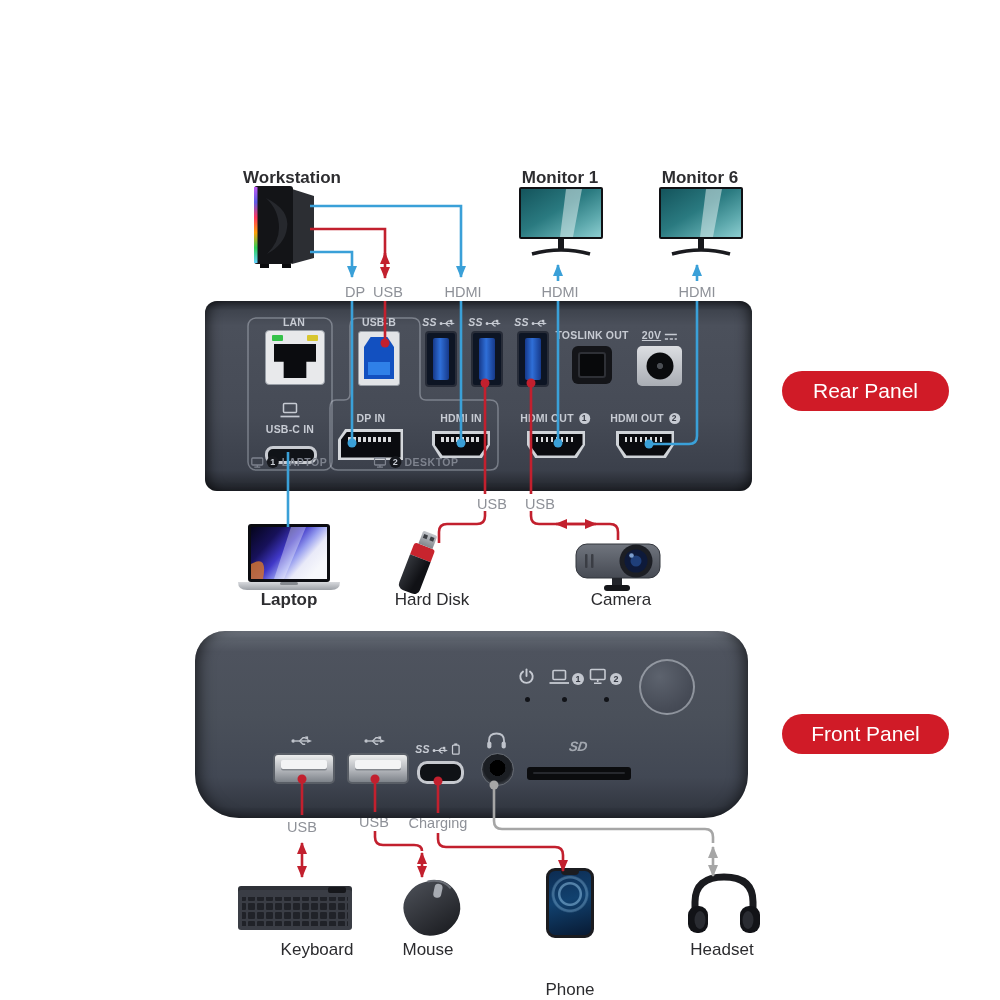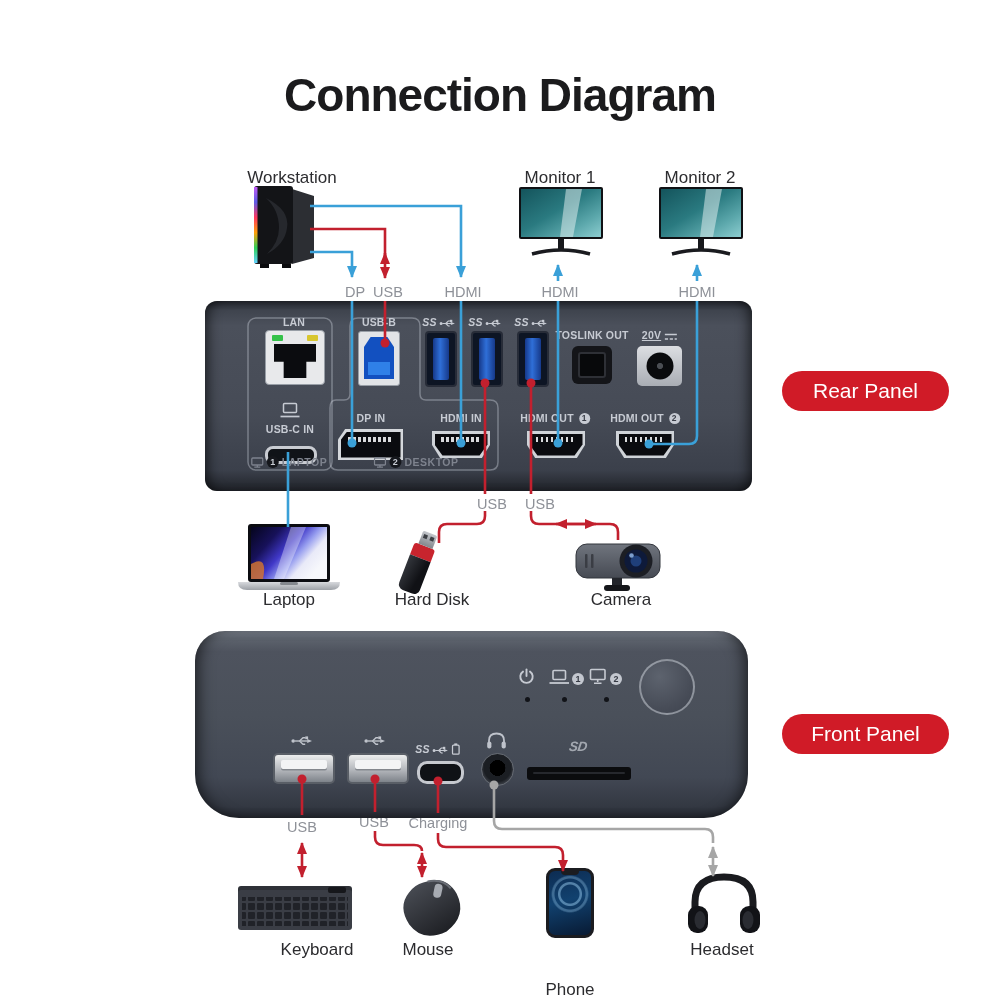--- a/index.html
+++ b/index.html
@@ -2,21 +2,21 @@
 <html><head>
 <meta charset="utf-8">
 <style>
   html,body{margin:0;padding:0;background:#ffffff;}
   #canvas{position:relative;width:1000px;height:1000px;background:#ffffff;overflow:hidden;
           font-family:"Liberation Sans", sans-serif;}
   .abs{position:absolute;}
   
   .title{left:0;right:0;top:68px;text-align:center;font-size:46px;font-weight:bold;
          color:#1b1b1d;letter-spacing:-1px;}
-  .dev-label{transform:translateX(-50%);font-size:17px;font-weight:normal;color:#2d2d30;white-space:nowrap;}
+  .dev-label{transform:translateX(-50%);font-size:17px;font-weight:bold;color:#2d2d30;white-space:nowrap;}
   .dev-label-reg{transform:translateX(-50%);font-size:17px;font-weight:normal;color:#2b2b2e;white-space:nowrap;}
   .conn-label{transform:translateX(-50%);font-size:14.5px;color:#8e9198;white-space:nowrap;}
   .badge{width:167px;height:40px;border-radius:21px;background:#d01b27;color:#fff;
          font-size:21px;display:flex;align-items:center;justify-content:center;z-index:5;}
   
   .dock{z-index:1;}
   .dock-rear{left:205px;top:301px;width:547px;height:190px;border-radius:12px;
     background:linear-gradient(180deg,#23262d 0%,#3f444e 5%,#4b505b 13%,#464b56 60%,#3b404b 89%,#1f2228 100%);
     box-shadow:inset 10px 0 14px -8px rgba(0,0,0,.7), inset -10px 0 14px -8px rgba(0,0,0,.7);}
   .dock-front{left:195px;top:631px;width:553px;height:187px;border-radius:30px 30px 44px 44px;
@@ -98,25 +98,24 @@
   .fd-plug{width:15px;height:14px;margin:0 auto;background:linear-gradient(#c3c6cb,#83878d);border-radius:2px 2px 0 0;position:relative;}
   .fd-plug i{position:absolute;top:3px;width:4px;height:4px;background:#3c3f44;}
   .fd-red{width:22px;height:13px;background:#c8242e;border-radius:3px 3px 0 0;}
   .fd-body{width:22px;height:36px;background:linear-gradient(100deg,#34373d,#101115 70%);border-radius:0 0 6px 6px;}
 </style>
 </head>
 <body>
 
 <div id="canvas">
 
-  <div class="abs title">Connection Diagram</div>
 
   <div class="abs dev-label" style="left:292px;top:168px;">Workstation</div>
   <div class="abs dev-label" style="left:560px;top:168px;">Monitor 1</div>
-  <div class="abs dev-label" style="left:700px;top:168px;">Monitor 2</div>
+  <div class="abs dev-label" style="left:700px;top:168px;">Monitor 6</div>
 
   <svg class="abs gfx" style="left:248px;top:184px;" width="74" height="86">
     <defs>
       <linearGradient id="rgb" x1="0" y1="0" x2="0" y2="1">
         <stop offset="0" stop-color="#bf5af2"></stop>
           <stop offset=".2" stop-color="#5e5ce6"></stop>
         <stop offset=".4" stop-color="#ff375f"></stop>
           <stop offset=".6" stop-color="#ff9f0a"></stop>
         <stop offset=".8" stop-color="#30d158"></stop>
           <stop offset="1" stop-color="#64d2ff"></stop>

